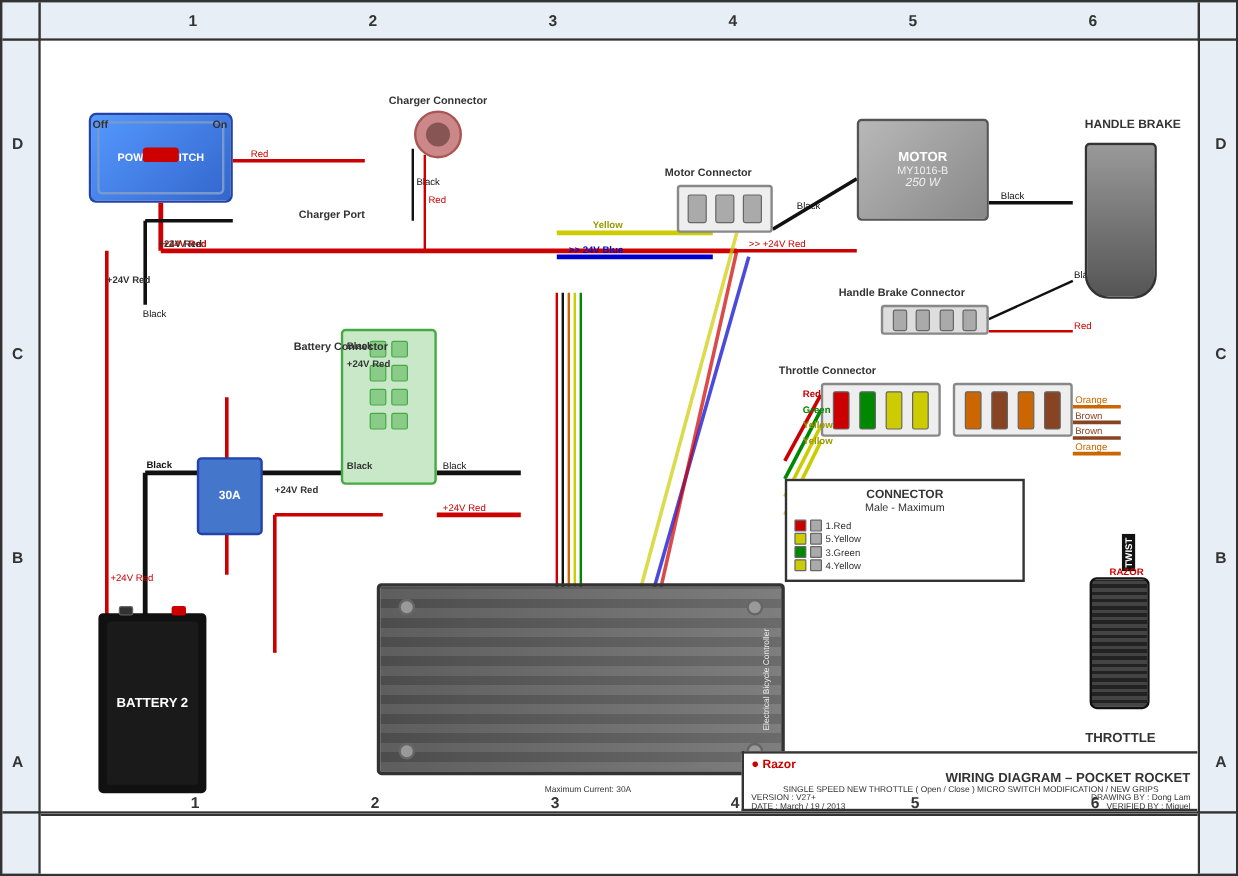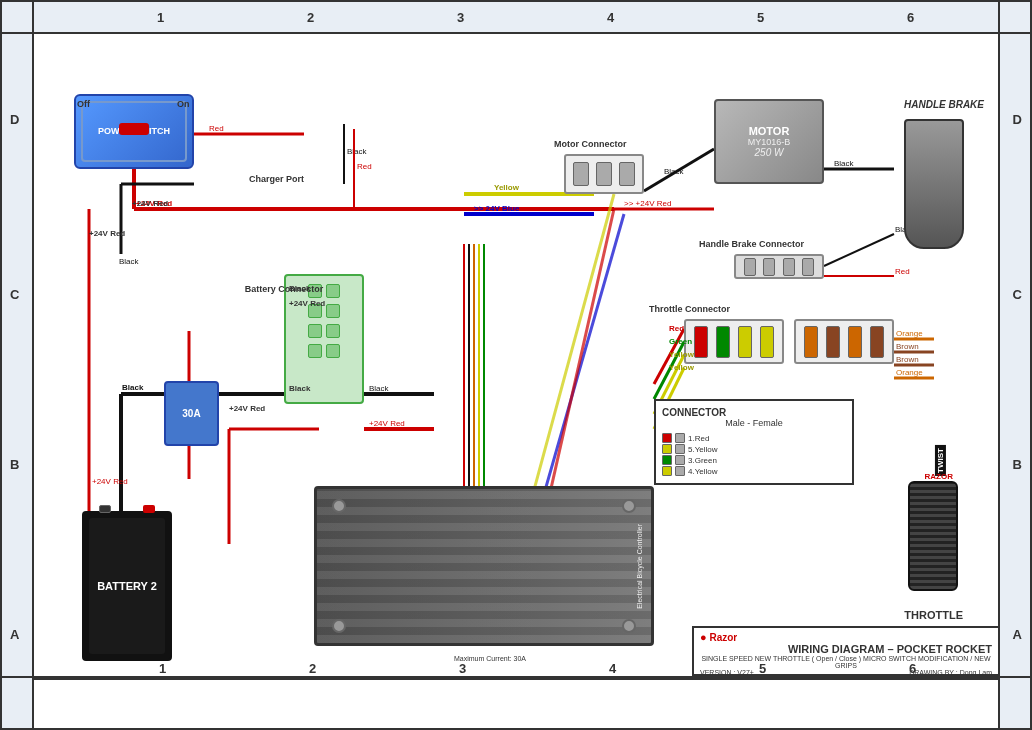--- a/index.html
+++ b/index.html
@@ -192,21 +192,20 @@
 
     
     .handle-brake-label {
       position: absolute;
       top: 65px;
       left: 870px;
       font-size: 10px;
       font-weight: bold;
       color: #333;
       text-align: center;
-      font-style: italic;
     }
     .handle-brake-img {
       position: absolute;
       top: 85px;
       left: 870px;
       width: 60px;
       height: 120px;
       background: linear-gradient(to bottom, #aaa, #888);
       border: 2px solid #555;
       border-radius: 4px 4px 8px 8px;
@@ -502,21 +501,21 @@
       top: 365px;
       left: 620px;
       width: 200px;
       border: 2px solid #333;
       background: #fff;
       padding: 6px;
     }
     .cl-title {
       font-size: 10px;
       font-weight: bold;
-      text-align: left;
+      text-align: center;
       color: #333;
     }
     .cl-subtitle {
       font-size: 9px;
       text-align: center;
       color: #333;
       margin-bottom: 4px;
     }
     .cl-table {
       display: flex;
@@ -541,21 +540,21 @@
     .cl-text {
       font-size: 8px;
       color: #333;
     }
 
     
     .title-block {
       position: absolute;
       bottom: 0;
       right: 0;
-      width: 306px;
+      width: 380px;
       height: 50px;
       border: 2px solid #333;
       border-right: none;
       background: white;
     }
     .title-block-inner {
       padding: 3px 6px;
     }
     .razor-logo {
       font-size: 10px;
@@ -704,20 +703,27 @@
 
     <div class="power-switch">
       <div class="ps-inner">
         <div class="ps-lever"></div>
         <div class="ps-title">POWER SWITCH</div>
       </div>
     </div>
     <div class="switch-off">Off</div>
     <div class="switch-on">On</div>
 
+    <div class="charger-connector-box">
+      <div class="charger-connector-label">Charger
+Connector</div>
+      <div class="charger-plug">
+        <div class="charger-plug-inner"></div>
+      </div>
+    </div>
 
     <div class="charger-port-label">Charger Port</div>
 
     <div class="motor-box">
       <div class="motor-label">MOTOR</div>
       <div class="motor-model">MY1016-B</div>
       <div class="motor-watt">250 W</div>
     </div>
 
     <div class="handle-brake-label">HANDLE BRAKE</div>
@@ -808,21 +814,21 @@
 
     <div class="throttle-connector-box2">
       <div class="tc-pin" style="background:#cc6600;"></div>
       <div class="tc-pin" style="background:#884422;"></div>
       <div class="tc-pin" style="background:#cc6600;"></div>
       <div class="tc-pin" style="background:#884422;"></div>
     </div>
 
     <div class="connector-legend">
       <div class="cl-title">CONNECTOR</div>
-      <div class="cl-subtitle">Male - Female</div>
+      <div class="cl-subtitle">Male - Maximum</div>
       <div class="cl-table">
         <div class="cl-col">
           <div class="cl-row">
             <div class="cl-pin-f" style="background:#cc0000;"></div>
             <div class="cl-pin-f"></div>
             <span class="cl-text">1.Red</span>
           </div>
           <div class="cl-row">
             <div class="cl-pin-f" style="background:#cccc00;"></div>
             <div class="cl-pin-f"></div>

